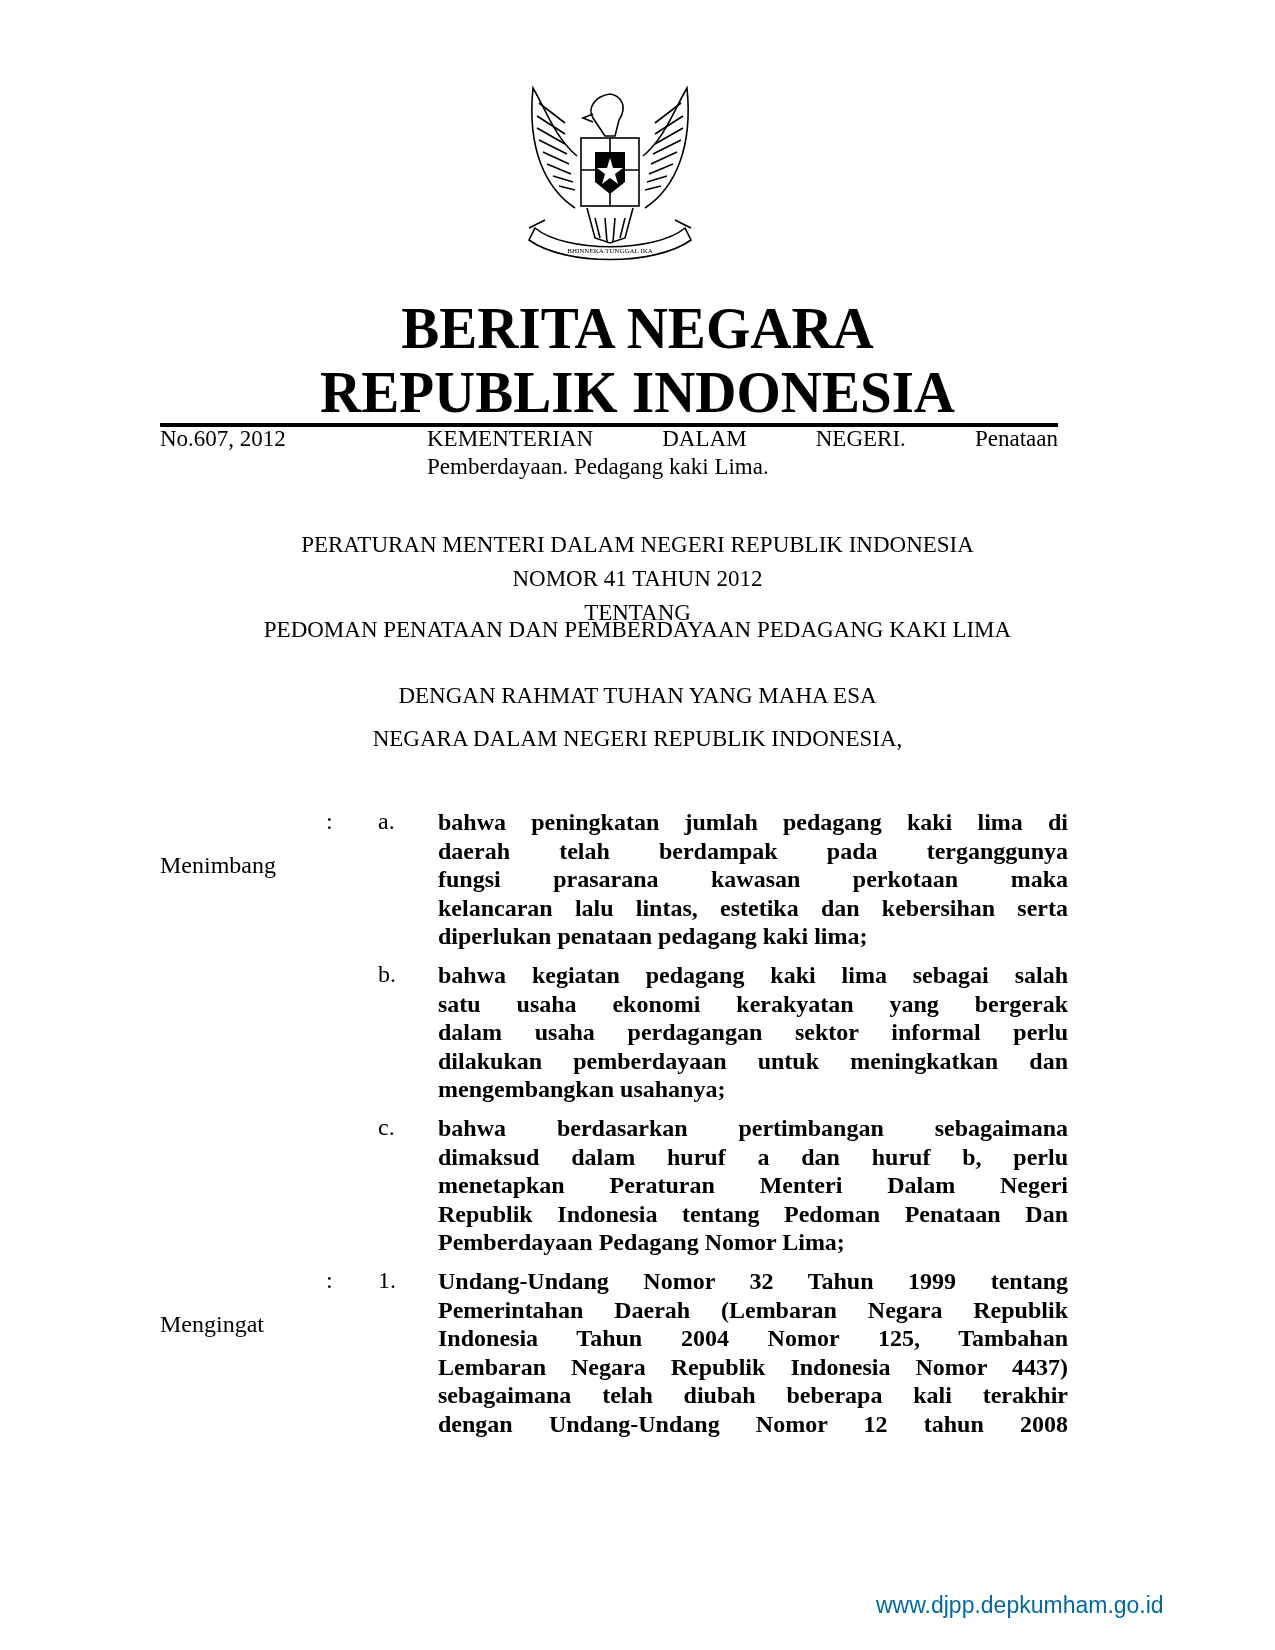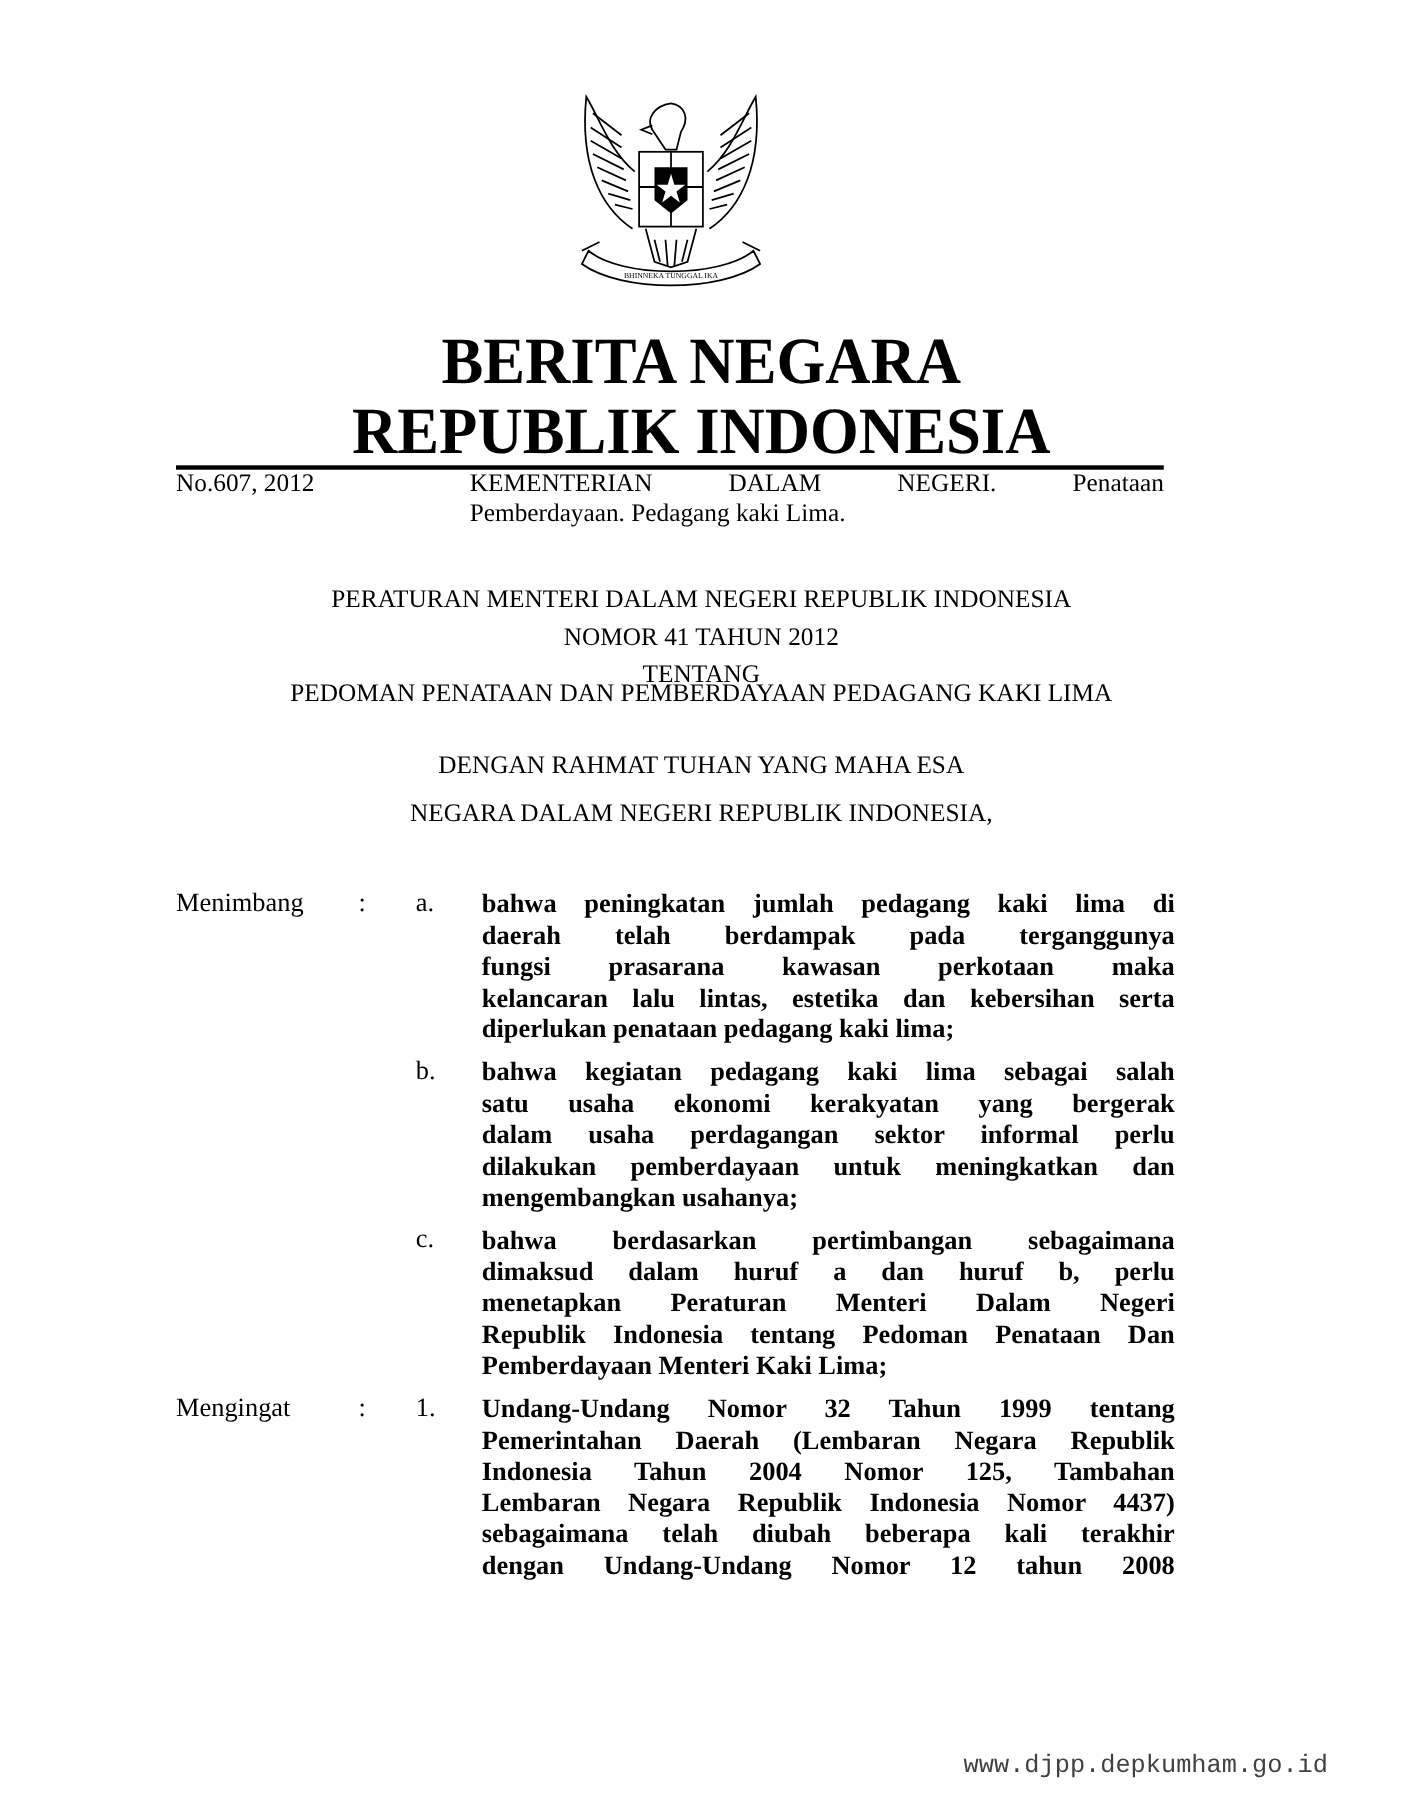--- a/index.html
+++ b/index.html
@@ -11,29 +11,29 @@
            transform: scaleX(0.95); transform-origin: center; }
   .t1 { top: 296px; }
   .t2 { top: 360px; }
   .rule { position: absolute; left: 160px; top: 423px; width: 898px; height: 4px; background: #000; }
   .meta-no { position: absolute; left: 160px; top: 425px; font-size: 23px; line-height: 28px; }
   .meta-desc { position: absolute; left: 427px; top: 425px; width: 631px; font-size: 23px; line-height: 28px;
                text-align: justify; text-align-last: left; }
   .meta-desc .l1 { display: block; text-align: justify; text-align-last: justify; }
   .center-line { position: absolute; left: 0; width: 1275px; text-align: center; font-size: 23px; line-height: 28px; }
   .section { position: absolute; left: 160px; width: 898px; font-size: 24px; }
-  .sec-label { position: absolute; left: 0; }
+  .sec-label { position: absolute; left: 0; margin-top: 44px; }
   .sec-colon { position: absolute; left: 166px; }
   .item { position: relative; }
   .item-mark { position: absolute; left: 218px; }
   .item-text { position: absolute; left: 278px; width: 630px; text-align: justify; line-height: 28.6px; font-weight: bold; }
   .item-text span.ln { display: block; text-align: justify; text-align-last: justify; }
   .item-text span.ln.last { text-align-last: left; }
-  .footer-url { position: absolute; left: 876px; top: 1592px; font-family: Liberation Mono, monospace;
-                font-size: 23px; color: #404040; }
+  .footer-url { position: absolute; left: 876px; top: 1592px; font-family: Liberation Sans, sans-serif;
+                font-size: 23px; color: #0369a1; }
 </style>
 </head>
 <body>
 
 <div class="emblem">
   <svg width="190" height="195" viewBox="0 0 190 195" xmlns="http://www.w3.org/2000/svg">
     <g fill="none" stroke="#000" stroke-width="1.6">
 
       <path d="M60 130 C30 110 12 70 18 10 C30 30 40 60 62 78"></path>
       <path d="M24 25 L50 45 M22 38 L50 56 M22 50 L50 66 M24 62 L52 76 M28 74 L54 86 M32 86 L56 96 M38 98 L58 104 M44 108 L60 112"></path>
@@ -104,21 +104,21 @@
     </div>
   </div>
 
   <div class="item" style="top:306px;">
     <span class="item-mark">c.</span>
     <div class="item-text">
       <span class="ln">bahwa berdasarkan pertimbangan sebagaimana</span>
       <span class="ln">dimaksud dalam huruf a dan huruf b, perlu</span>
       <span class="ln">menetapkan Peraturan Menteri Dalam Negeri</span>
       <span class="ln">Republik Indonesia tentang Pedoman Penataan Dan</span>
-      <span class="ln last">Pemberdayaan Menteri Kaki Lima;</span>
+      <span class="ln last">Pemberdayaan Pedagang Nomor Lima;</span>
     </div>
   </div>
 </div>
 
 <div class="section" style="top:1267px;">
   <span class="sec-label">Mengingat</span>
   <span class="sec-colon">:</span>
 
   <div class="item" style="top:0;">
     <span class="item-mark">1.</span>

